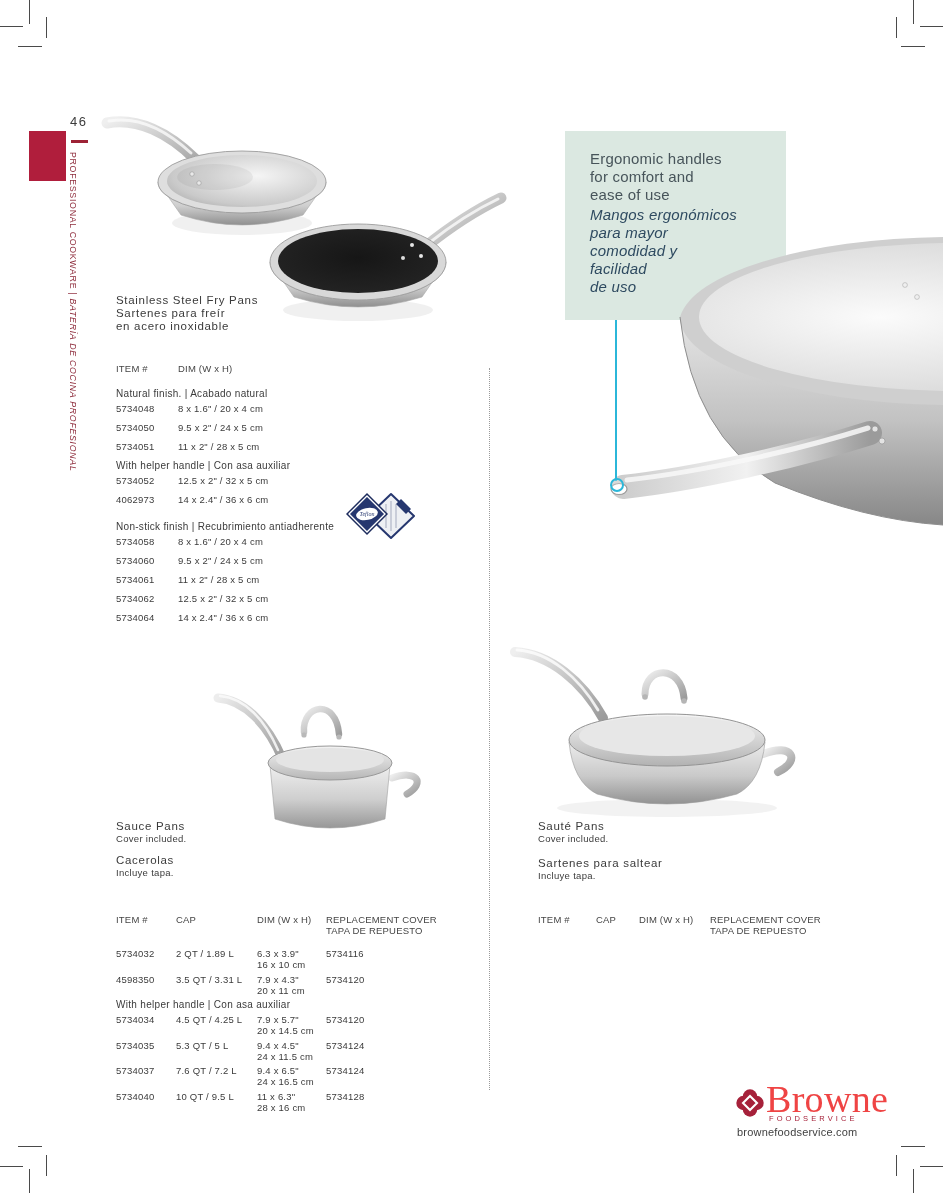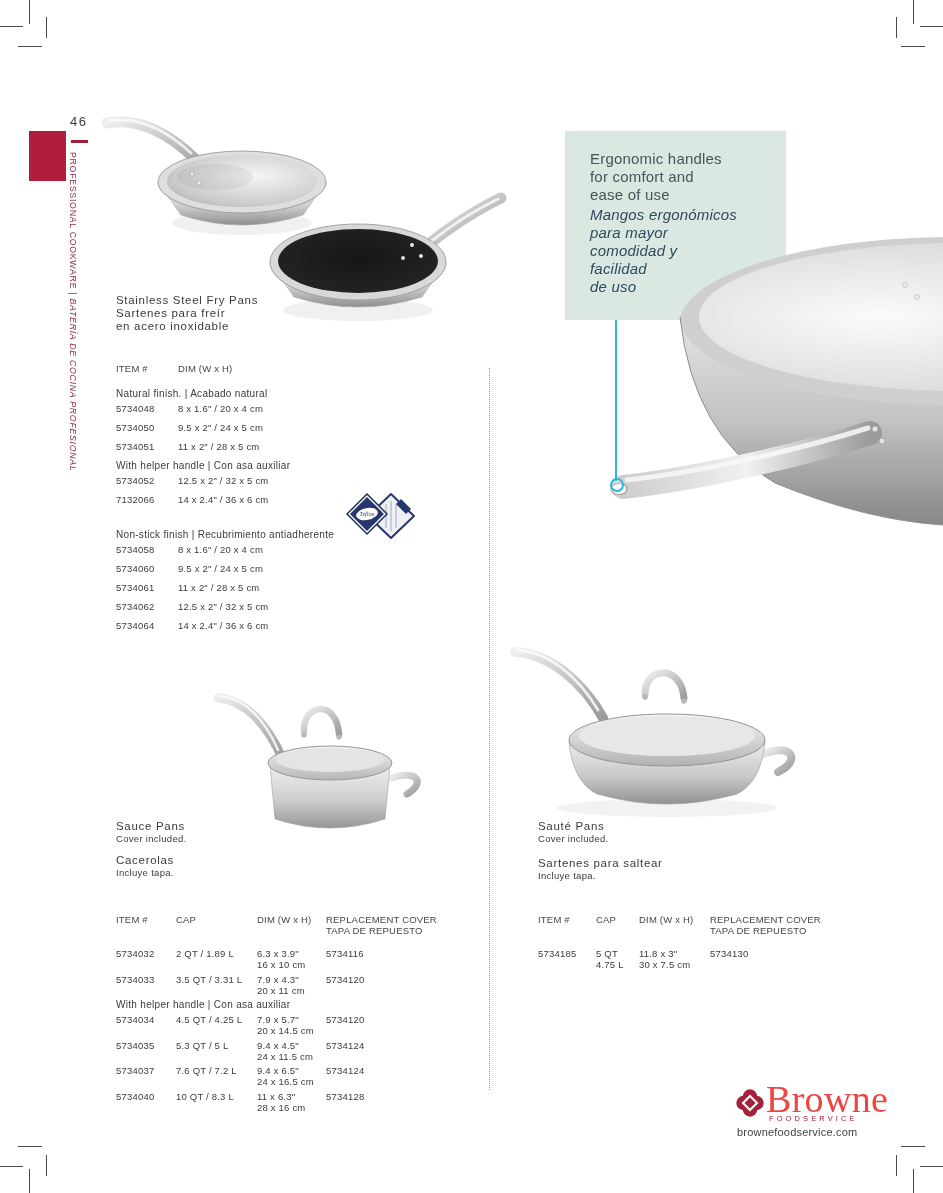--- a/index.html
+++ b/index.html
@@ -32,21 +32,21 @@
 
   
   .tbl{position:absolute;font-size:9.5px;line-height:11px;letter-spacing:.2px;color:#3b3b3b;}
   .trow{display:grid;margin-bottom:8px;}
   .trow2{display:grid;margin-bottom:3.5px;}
   .fry .trow{grid-template-columns:62px auto;}
   .sauce .trow2{grid-template-columns:60px 81px 69px auto;}
   .saute .trow2{grid-template-columns:58px 43px 71px auto;}
   .thead{color:#454545;margin-bottom:14px;margin-top:16px;}
   .glabel{font-size:10px;letter-spacing:.3px;margin:0 0 4px 0;}
-  .gap-lg{margin-top:24px;}
+  .gap-lg{margin-top:16px;}
   .gap-sm{margin-top:6px;}
   .cell{white-space:pre-line;}
 
   .divider-dotted{left:489px;top:368px;height:722px;border-left:1.5px dotted #9a9a9a;width:0;}
 
   
   .brand-name{font-family:"Liberation Serif",serif;font-size:38px;color:#ef4444;letter-spacing:.3px;line-height:28px;}
   .brand-tag{font-size:7.5px;color:#A6213A;letter-spacing:3.1px;}
   .brand-url{font-size:11px;color:#3f3f3f;letter-spacing:.2px;}
 </style>
@@ -191,21 +191,21 @@
     <div class="trow">
         <span>5734051</span>
         <span>11 x 2" / 28 x 5 cm</span>
       </div>
     <div class="glabel gap-sm">With helper handle | Con asa auxiliar</div>
     <div class="trow">
         <span>5734052</span>
         <span>12.5 x 2" / 32 x 5 cm</span>
       </div>
     <div class="trow">
-        <span>7132066</span>
+        <span>4062973</span>
         <span>14 x 2.4" / 36 x 6 cm</span>
       </div>
     <div class="glabel gap-lg">Non-stick finish | Recubrimiento antiadherente</div>
     <div class="trow">
         <span>5734058</span>
         <span>8 x 1.6" / 20 x 4 cm</span>
       </div>
     <div class="trow">
         <span>5734060</span>
         <span>9.5 x 2" / 24 x 5 cm</span>
@@ -305,21 +305,21 @@
 TAPA DE REPUESTO</span>
     </div>
     <div class="trow2">
         <span>5734032</span>
         <span>2 QT / 1.89 L</span>
         <span class="cell">6.3 x 3.9"
 16 x 10 cm</span>
         <span>5734116</span>
       </div>
     <div class="trow2">
-        <span>5734033</span>
+        <span>4598350</span>
         <span>3.5 QT / 3.31 L</span>
         <span class="cell">7.9 x 4.3"
 20 x 11 cm</span>
         <span>5734120</span>
       </div>
     <div class="glabel" style="margin:3px 0 4px;">With helper handle | Con asa auxiliar</div>
     <div class="trow2">
         <span>5734034</span>
         <span>4.5 QT / 4.25 L</span>
         <span class="cell">7.9 x 5.7"
@@ -335,48 +335,40 @@
       </div>
     <div class="trow2">
         <span>5734037</span>
         <span>7.6 QT / 7.2 L</span>
         <span class="cell">9.4 x 6.5"
 24 x 16.5 cm</span>
         <span>5734124</span>
       </div>
     <div class="trow2">
         <span>5734040</span>
-        <span>10 QT / 8.3 L</span>
+        <span>10 QT / 9.5 L</span>
         <span class="cell">11 x 6.3"
 28 x 16 cm</span>
         <span>5734128</span>
       </div>
   </div>
 
   <div class="abs h1" style="left:538px;top:820px;">Sauté Pans</div>
   <div class="abs sub" style="left:538px;top:833px;">Cover included.</div>
   <div class="abs h1" style="left:538px;top:857px;">Sartenes para saltear</div>
   <div class="abs sub" style="left:538px;top:870px;">Incluye tapa.</div>
 
   <div class="tbl saute" style="left:538px;top:898px;width:300px;">
     <div class="trow2 thead" style="margin-bottom:12px;">
       <span>ITEM #</span>
       <span>CAP</span>
       <span>DIM (W x H)</span>
       <span class="cell">REPLACEMENT COVER
 TAPA DE REPUESTO</span>
     </div>
-    <div class="trow2">
-        <span>5734185</span>
-        <span class="cell">5 QT
-4.75 L</span>
-        <span class="cell">11.8 x 3"
-30 x 7.5 cm</span>
-        <span>5734130</span>
-      </div>
   </div>
 
   <div>
     <svg class="abs" style="left:736px;top:1088px;" width="28" height="30" viewBox="0 0 28 30">
       <circle cx="14" cy="8.5" r="7.2" fill="#A6213A"></circle>
       <circle cx="7.5" cy="15" r="7.2" fill="#A6213A"></circle>
       <circle cx="20.5" cy="15" r="7.2" fill="#A6213A"></circle>
       <circle cx="14" cy="21.5" r="7.2" fill="#A6213A"></circle>
       <polygon points="14,8 21,15 14,22 7,15" fill="none" stroke="#ffffff" stroke-width="2.1"></polygon>
     </svg>

